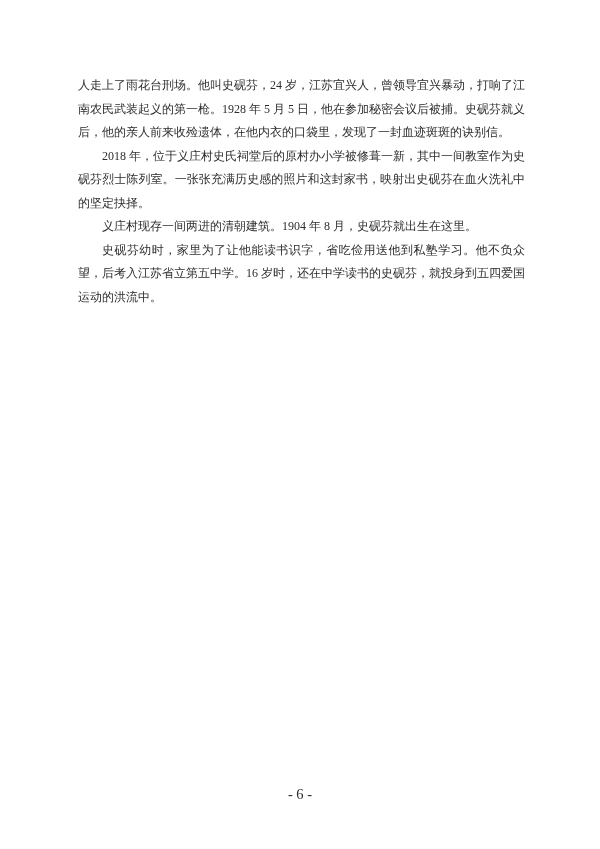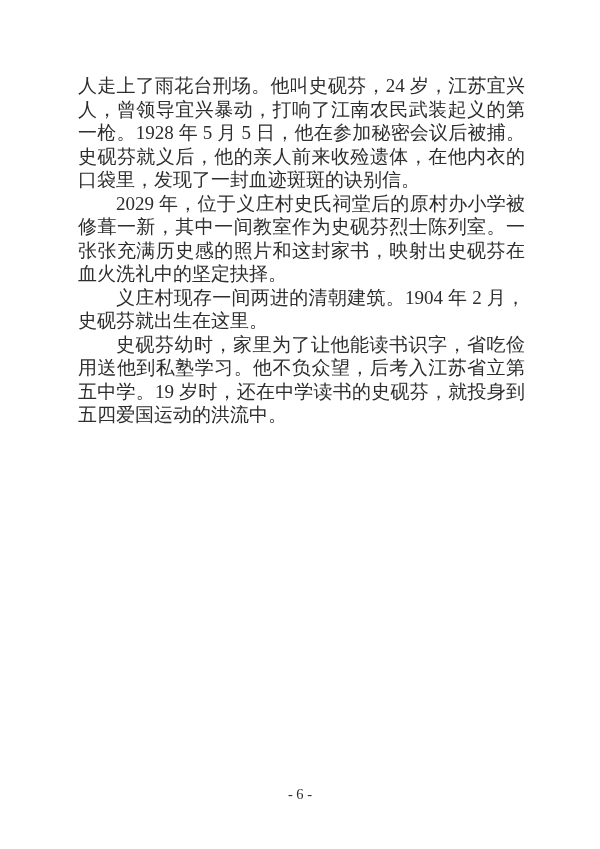--- a/index.html
+++ b/index.html
@@ -23,21 +23,21 @@
   }
   .text-block {
     position: absolute;
     left: 78px;
     top: 74px;
     width: 447px;
   }
   .text-block p {
     margin: 0;
     padding: 0;
-    font-size: 19px;
+    font-size: 12px;
     line-height: 23.5px;
     text-align: justify;
     text-justify: inter-character;
     text-indent: 2em;
     word-break: break-all;
   }
   .text-block p.continuation {
     text-indent: 0;
   }
   .footer {
@@ -50,18 +50,18 @@
     line-height: 18px;
     color: #2d2d2d;
   }
 </style>
 </head>
 <body>
 
 <div class="page">
   <div class="text-block">
     <p class="continuation">人走上了雨花台刑场。他叫史砚芬，24 岁，江苏宜兴人，曾领导宜兴暴动，打响了江南农民武装起义的第一枪。1928 年 5 月 5 日，他在参加秘密会议后被捕。史砚芬就义后，他的亲人前来收殓遗体，在他内衣的口袋里，发现了一封血迹斑斑的诀别信。</p>
-    <p>2029 年，位于义庄村史氏祠堂后的原村办小学被修葺一新，其中一间教室作为史砚芬烈士陈列室。一张张充满历史感的照片和这封家书，映射出史砚芬在血火洗礼中的坚定抉择。</p>
-    <p>义庄村现存一间两进的清朝建筑。1904 年 2 月，史砚芬就出生在这里。</p>
-    <p>史砚芬幼时，家里为了让他能读书识字，省吃俭用送他到私塾学习。他不负众望，后考入江苏省立第五中学。19 岁时，还在中学读书的史砚芬，就投身到五四爱国运动的洪流中。</p>
+    <p>2018 年，位于义庄村史氏祠堂后的原村办小学被修葺一新，其中一间教室作为史砚芬烈士陈列室。一张张充满历史感的照片和这封家书，映射出史砚芬在血火洗礼中的坚定抉择。</p>
+    <p>义庄村现存一间两进的清朝建筑。1904 年 8 月，史砚芬就出生在这里。</p>
+    <p>史砚芬幼时，家里为了让他能读书识字，省吃俭用送他到私塾学习。他不负众望，后考入江苏省立第五中学。16 岁时，还在中学读书的史砚芬，就投身到五四爱国运动的洪流中。</p>
   </div>
   <div class="footer">- 6 -</div>
 </div>
 
 </body></html>

